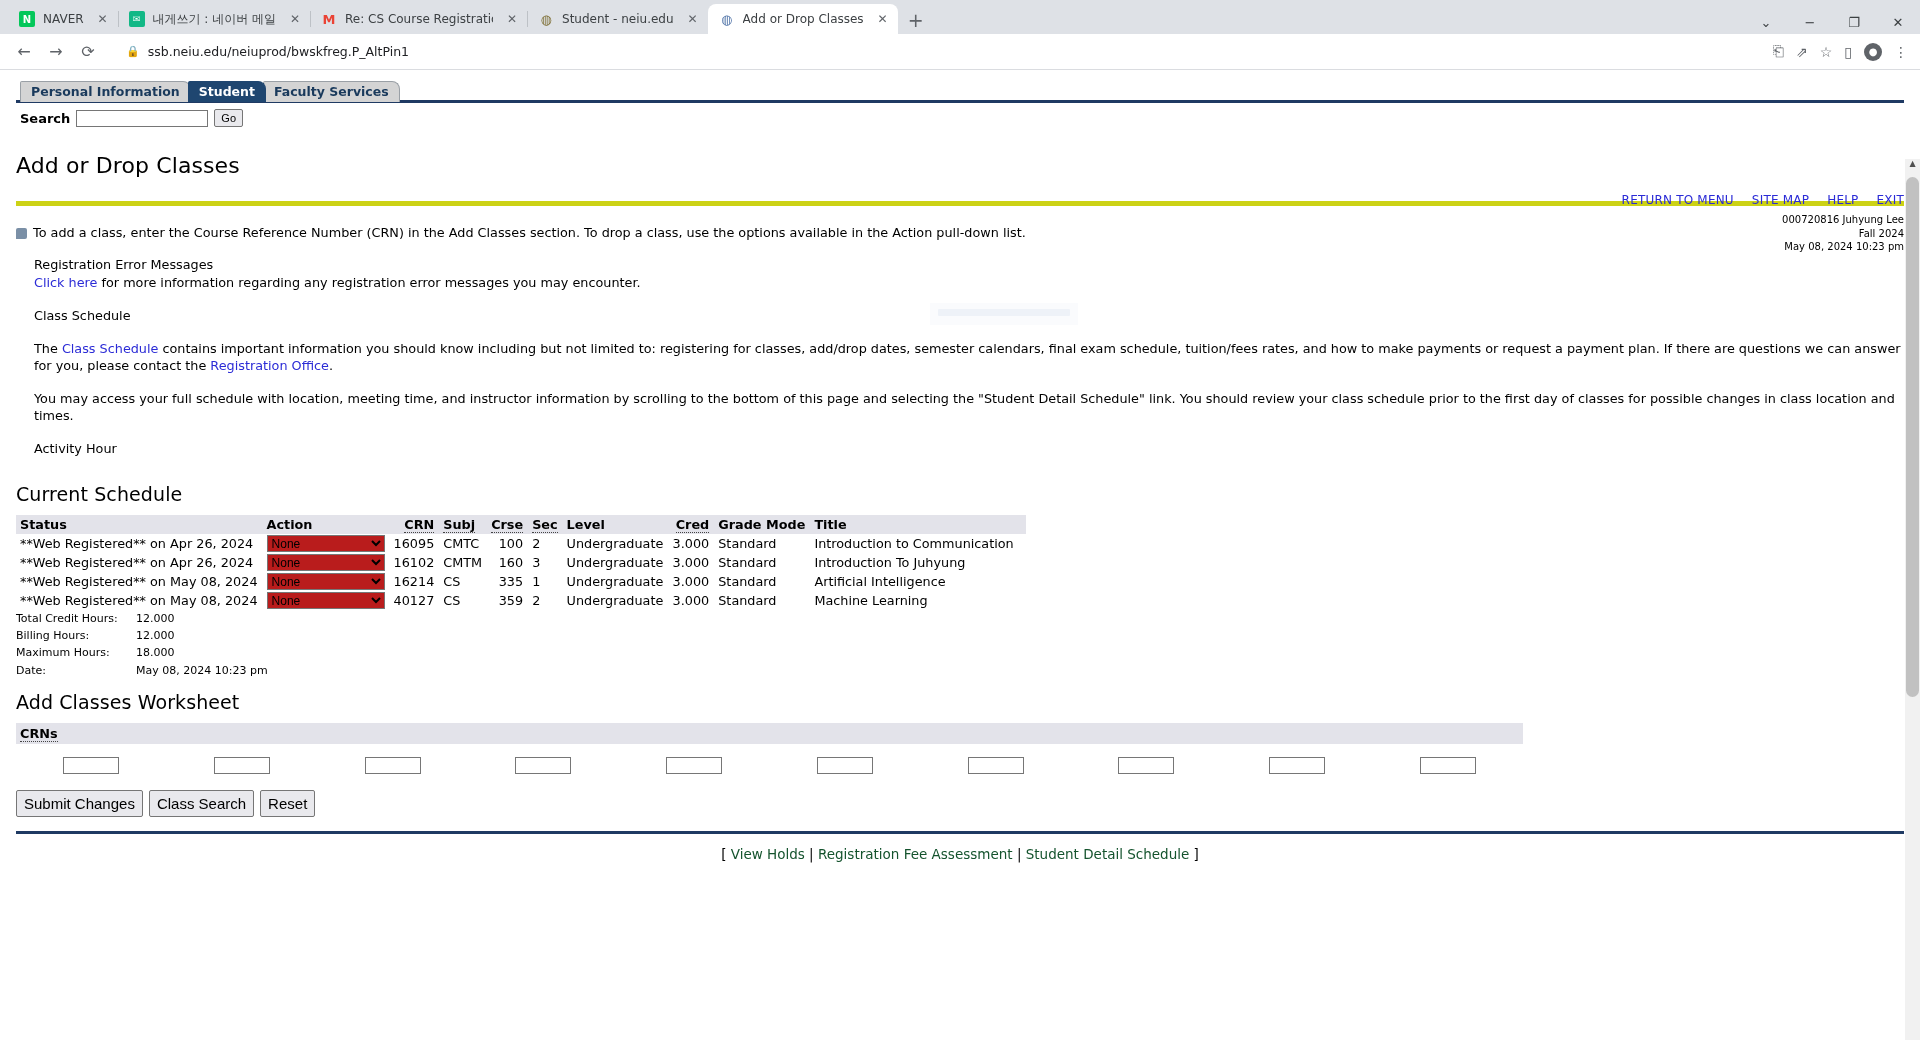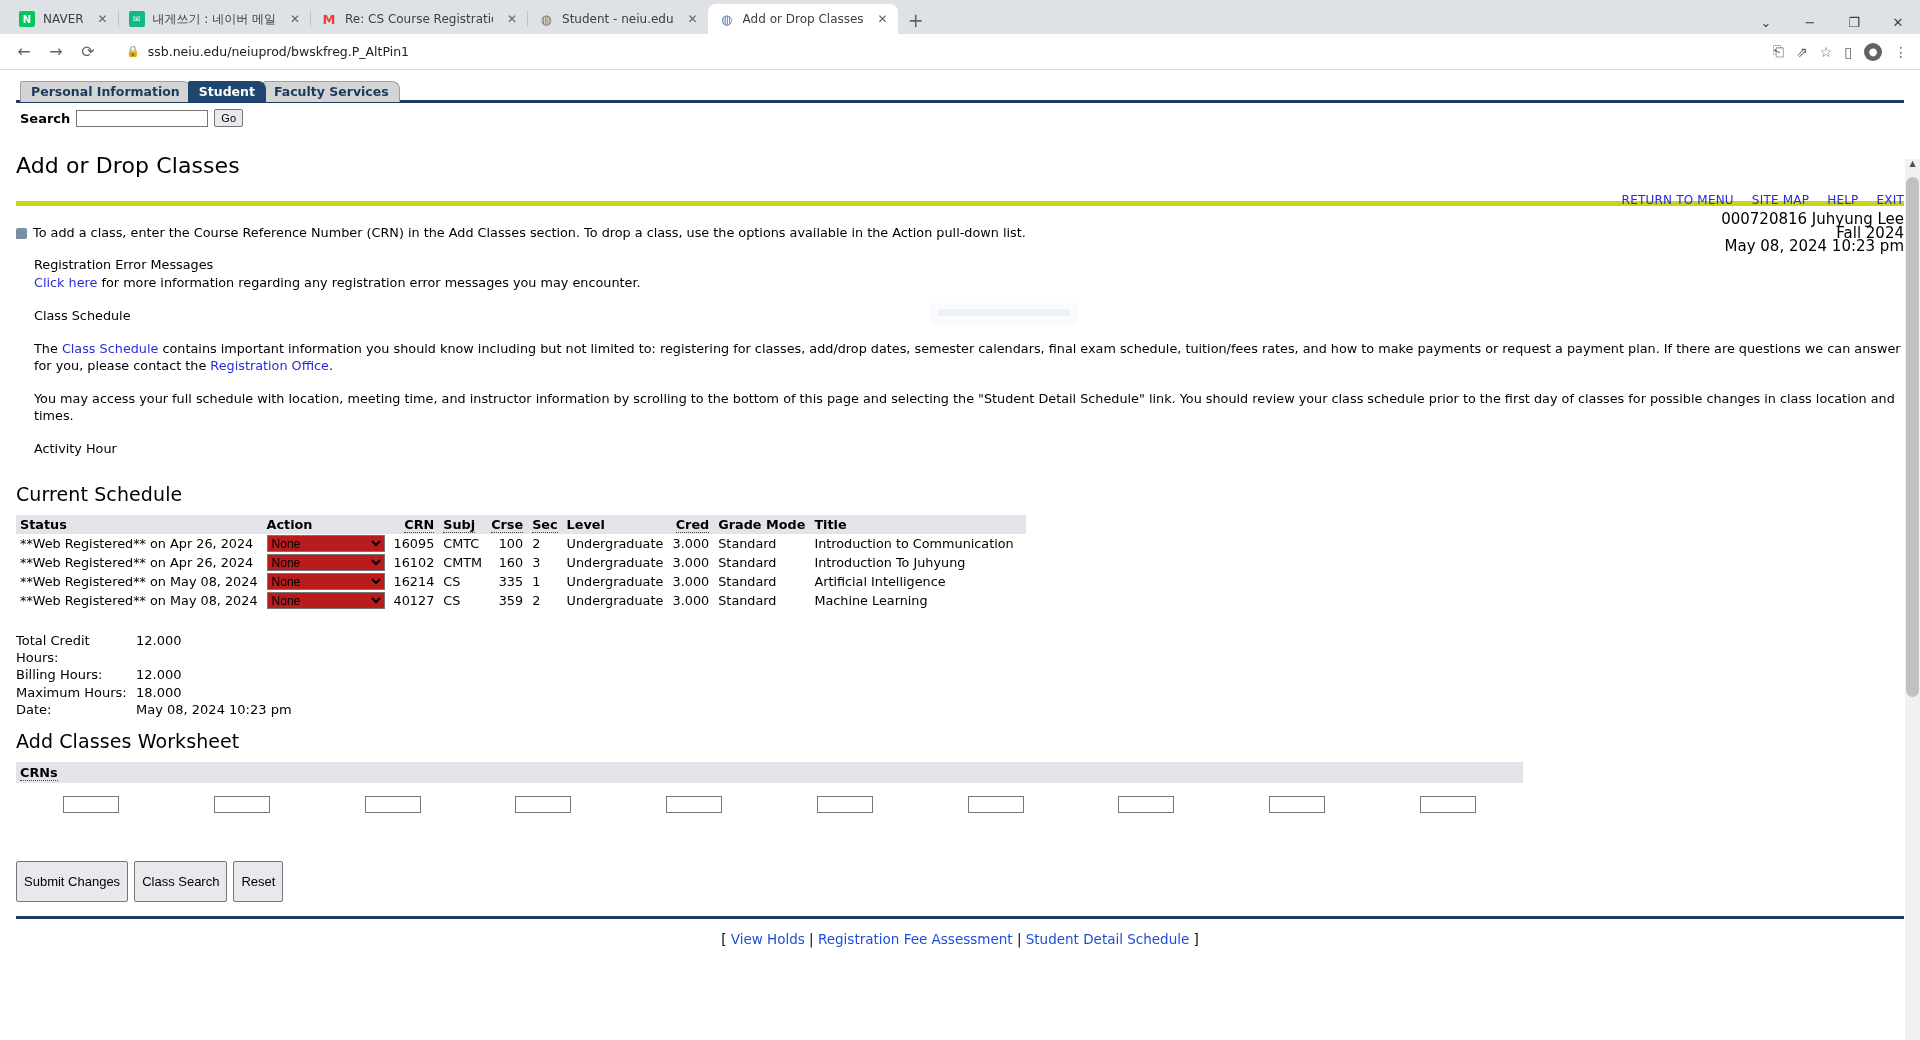--- a/index.html
+++ b/index.html
@@ -61,21 +61,21 @@
   .btab.sel { background:#1f4670; color:#fff; border-color:#1f4670; z-index:3; }
   .navrule { height:3px; background:#1f3a63; margin-top:0; }
 
   .searchrow { display:flex; align-items:center; gap:6px; padding:6px 4px 0 4px; font-size:13px; }
   .searchrow b { font-weight:bold; }
   .searchbox { width:132px; height:17px; border:1px solid #767676; background:#fff; }
   .gobtn { font-size:11px; padding:0 6px; height:18px; border:1px solid #767676; background:#e9e9ed; border-radius:2px; }
 
   .utilnav { position:absolute; right:16px; top:112px; font-size:12px; letter-spacing:.2px; }
   .utilnav a { color:#2b2bd6; text-decoration:none; margin-left:14px; }
-  .userinfo { position:absolute; right:16px; top:132px; text-align:right; font-size:15px; line-height:13.7px; color:#000; }
+  .userinfo { position:absolute; right:16px; top:132px; text-align:right; font-size:10px; line-height:13.7px; color:#000; }
 
   h1.pagetitle { font-size:22px; font-weight:normal; margin:26px 0 0 0; padding-left:0; letter-spacing:.1px; }
 
   .yellowrule { height:5px; background:#ccd215; margin:23px 0 0 0; }
 
   .ghost { position:absolute; left:930px; top:222px; width:148px; height:22px; background:#fafbfd; }
   .ghost .gline { margin:6px 8px; height:7px; background:#eef2f8; border-radius:1px; }
 
   .infoline { display:flex; align-items:flex-start; gap:6px; margin-top:19px; font-size:12.8px; }
   .callout-icon { width:11px; height:11px; background:#7a8fa6; border-radius:2px 2px 2px 0; margin-top:3px; flex:0 0 11px; }
@@ -91,37 +91,37 @@
   table.sched { border-collapse:collapse; font-size:12.8px; }
   table.sched th {
     background:#e3e3ea; font-weight:bold; text-align:left;
     padding:2px 5px 2px 4px; white-space:nowrap;
   }
   table.sched th .u { border-bottom:1px dotted #444; }
   table.sched td { padding:1px 5px 1px 4px; white-space:nowrap; vertical-align:middle; }
   table.sched td.num { text-align:right; }
   select.action { font-size:12px; width:118px; height:17px; border:1px solid #767676; background:#b91c1c; }
 
-  .totals { margin-top:22px; font-size:13px; line-height:17.2px; }
+  .totals { font-size:11px; line-height:17.2px; }
   .totals div { display:flex; }
   .totals .lbl { width:120px; }
   .totals .val { }
 
   .crnhdr { background:#e3e3ea; font-size:12.8px; font-weight:bold; padding:3px 4px; width:1507px; margin-top:6px; }
   .crnhdr span { border-bottom:1px dotted #444; }
   .crnrow { display:flex; margin-top:13px; width:1507px; }
   .crncell { flex:1; display:flex; justify-content:center; }
   .crninput { width:56px; height:17px; border:1px solid #767676; background:#fff; }
 
   .btnrow { display:flex; gap:6px; margin-top:16px; }
-  .formbtn { font-size:13px; padding:12px 7px; border:1px solid #767676; background:#e9e9ed; border-radius:2px;margin-top:32px; }
+  .formbtn { font-size:15px; padding:4px 7px; border:1px solid #767676; background:#e9e9ed; border-radius:2px; }
 
   .bluerule { height:3px; background:#1f3a63; margin-top:14px; width:1888px; }
   .footlinks { text-align:center; font-size:13.5px; margin-top:12px; }
-  .footlinks a { color:#1d4ed8; text-decoration:none; }
+  .footlinks a { color:#14532d; text-decoration:none; }
   .footlinks .brk { color:#000; }
 
   
   .vscroll { position:absolute; right:0; top:78px; width:15px; height:962px; background:#f1f1f1; }
   .vscroll .thumb { position:absolute; top:0; left:1px; width:13px; height:520px; background:#c1c1c1; border-radius:7px; }
   .vscroll .arrow { position:absolute; left:0; width:15px; height:15px; color:#505050; font-size:8px; text-align:center; }
 </style>
 </head>
 <body>
 

